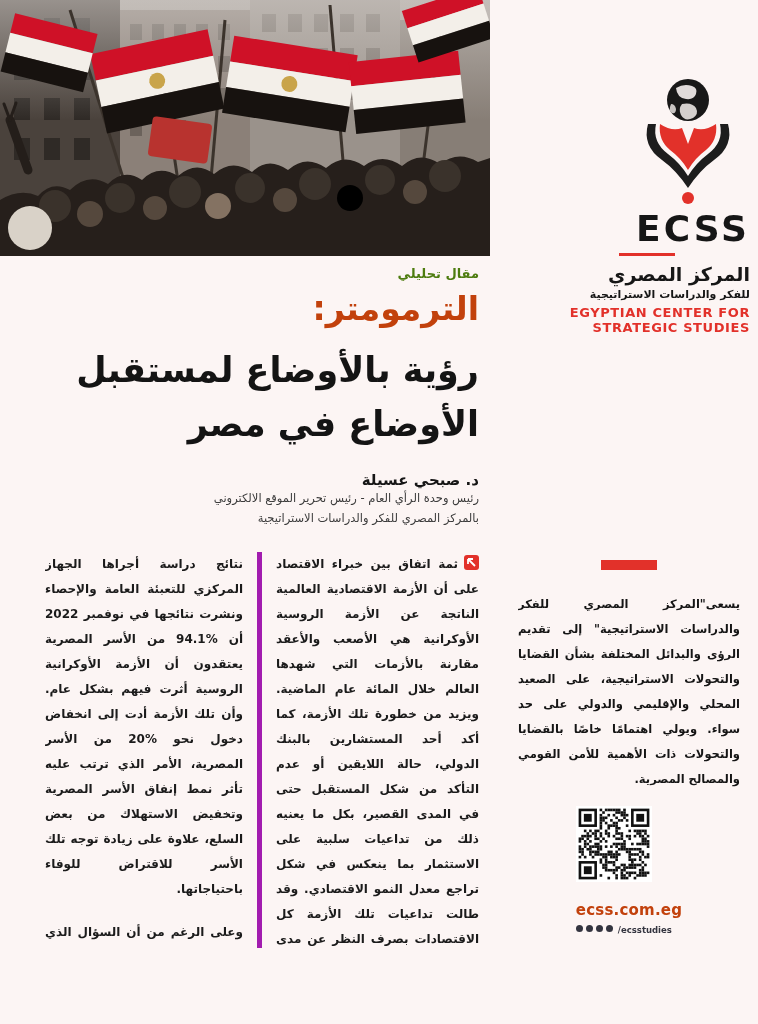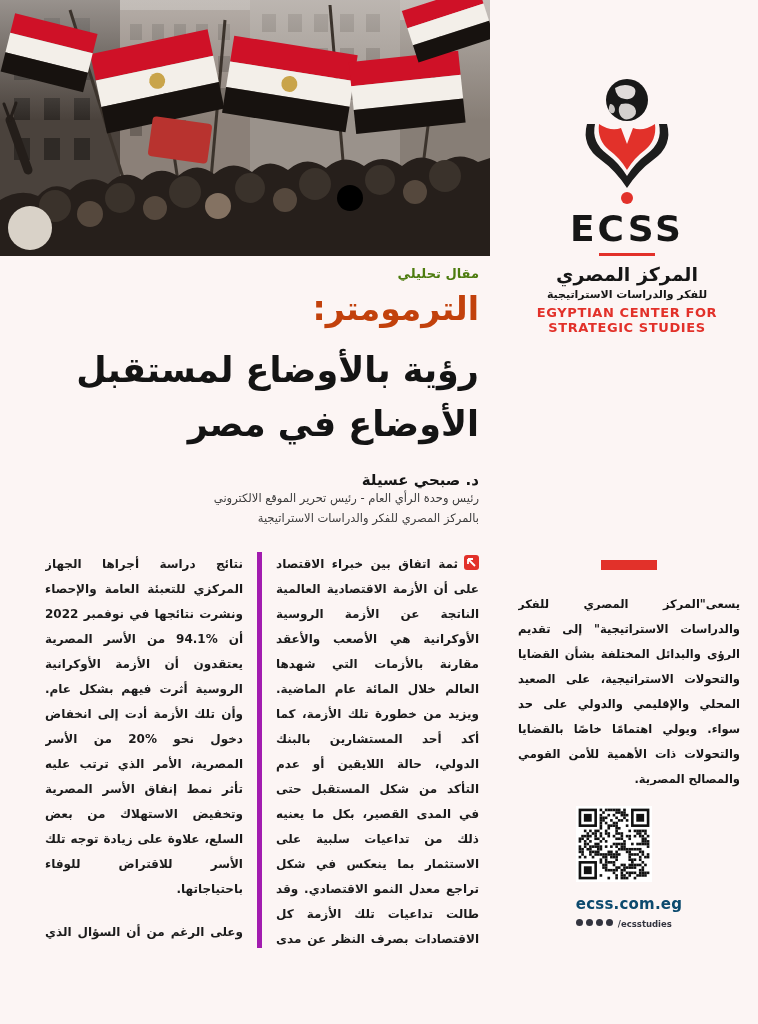--- a/index.html
+++ b/index.html
@@ -5,21 +5,21 @@
   html,body{margin:0;padding:0;background:#e8e4e2;}
   .page{
     position:relative;width:758px;height:1024px;margin:0 auto;
     background:#fcf5f4;overflow:hidden;
     font-family:"DejaVu Sans",sans-serif;color:#1c1c1c;
   }
   
   .photo{position:absolute;left:0;top:0;width:490px;height:256px;overflow:hidden;}
   .photo svg{display:block;}
   
-  .brand{position:absolute;left:524px;top:78px;width:206px;text-align:center;}
+  .brand{position:absolute;left:544px;top:78px;width:206px;text-align:right;}
   .brand .emblem{margin:0 auto;}
   .brand .acronym{font-size:36px;font-weight:800;letter-spacing:3px;color:#161616;line-height:1.05;}
   .brand .rule{width:56px;height:3px;background:#e2312a;margin:5px auto 7px;}
   .brand .name-ar1{font-size:19px;font-weight:800;color:#161616;direction:rtl;}
   .brand .name-ar2{font-size:11px;font-weight:700;color:#161616;direction:rtl;margin-top:3px;}
   .brand .name-en{font-size:13px;font-weight:700;color:#e2312a;letter-spacing:.6px;margin-top:4px;}
   
   .headline{position:absolute;left:45px;top:266px;width:434px;direction:rtl;text-align:right;}
   .kicker{color:#4d7c0f;font-size:13px;font-weight:700;}
   .title-light{color:#c2410c;font-size:33px;font-weight:700;margin-top:8px;line-height:1.2;}
@@ -39,21 +39,21 @@
     vertical-align:-2px;margin-left:6px;}
   .pmark svg{display:block;margin:3px auto;}
   
   .rail{position:absolute;left:518px;top:560px;width:222px;direction:rtl;text-align:center;}
   .rail-bar{width:56px;height:10px;background:#e2312a;margin:0 auto 22px;}
   .rail-about{font-size:11.5px;font-weight:700;color:#151515;line-height:25px;
     text-align:justify;direction:rtl;max-height:230px;overflow:hidden;}
   .rail-sign{color:#d32f27;font-size:11px;font-style:italic;font-weight:600;margin-top:12px;line-height:1.5;}
   .rail-media{margin-top:14px;display:inline-block;text-align:left;direction:ltr;}
   .qr{width:76px;height:76px;background:#fff;}
-  .site{font-size:15px;font-weight:800;color:#0c4a6e;margin-top:9px;letter-spacing:.2px;}
+  .site{font-size:15px;font-weight:800;color:#c2410c;margin-top:15px;letter-spacing:.2px;}
   .social-row{margin-top:6px;font-size:8.5px;color:#33343f;font-weight:700;display:flex;gap:2px;}
   .dot-ic{width:7px;height:7px;border-radius:50%;background:#33343f;display:inline-block;margin-right:1px;}
   .handle{margin-left:2px;}
 </style>
 </head>
 <body>
 
 <div class="page">
 
   <div class="photo">

